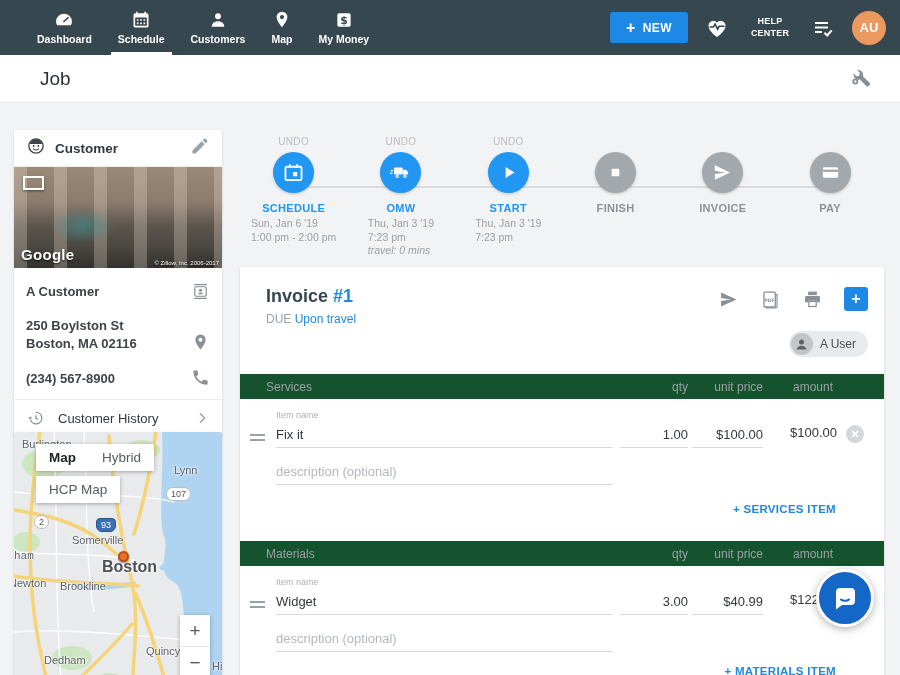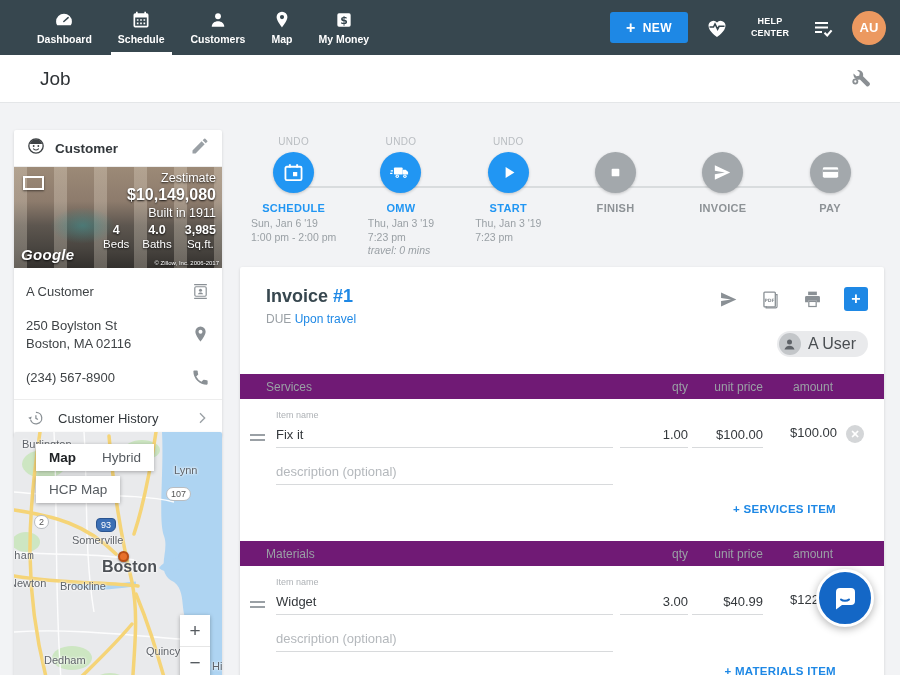--- a/index.html
+++ b/index.html
@@ -43,25 +43,25 @@
   .photo * { text-shadow:0 1px 2px rgba(0,0,0,.85); }
   .sv-rect { position:absolute; left:9px; top:9px; width:21px; height:14px; border:2px solid #fff; box-shadow:0 1px 2px rgba(0,0,0,.5); }
   .zest { position:absolute; right:6px; top:4px; text-align:right; }
   .zest-label { font-size:12.5px; }
   .zest-value { font-size:16px; font-weight:bold; margin-top:1px; }
   .zest-built { font-size:12.5px; margin-top:2px; }
   .zest-stats { display:flex; justify-content:flex-end; gap:13px; margin-top:3px; }
   .zest-stat { text-align:center; }
   .zest-stat .v { font-size:12.5px; font-weight:bold; }
   .zest-stat .l { font-size:11.5px; margin-top:1px; }
-  .google-logo { position:absolute; left:7px; bottom:5px; font-size:15px; font-weight:bold; letter-spacing:.3px;font-style:italic; }
+  .google-logo { position:absolute; left:7px; bottom:5px; font-size:15px; font-weight:bold; letter-spacing:.3px; }
   .photo-copy { position:absolute; right:3px; bottom:2px; font-size:6px; }
 
   .cust-rows { padding:6px 0 0 0; }
-  .cust-row { display:flex; align-items:center; padding:8px 12px; }
+  .cust-row { display:flex; align-items:flex-end; padding:8px 12px;font-weight:bold; }
   .cust-row .txt { font-size:13px; color:#3f4346; line-height:1.35; }
   .cust-row svg { width:19px; height:19px; margin-left:auto; flex:none; }
   .hist-row { display:flex; align-items:center; height:37px; padding:0 12px; border-top:1px solid #ededed; margin-top:4px; cursor:pointer; }
   .hist-row svg.hist { width:18px; height:18px; }
   .hist-label { font-size:13px; font-weight:500; color:#33383c; margin-left:14px; }
   .hist-row svg.chev { width:16px; height:16px; margin-left:auto; }
 
   
   .map-card { position:absolute; left:14px; top:432px; width:208px; height:260px; overflow:hidden; }
   .map-svg { position:absolute; left:0; top:0; }
@@ -100,23 +100,23 @@
   .inv-num { color:#1E88E5; font-weight:bold; }
   .inv-due { position:absolute; left:26px; top:45px; font-size:12px; }
   .inv-due .due-l { color:#9aa0a5; }
   .inv-due .due-v { color:#1E88E5; cursor:pointer; }
   .inv-actions { position:absolute; right:16px; top:20px; display:flex; align-items:center; gap:21px; }
   .inv-actions svg { width:21px; height:21px; cursor:pointer; }
   .plus-btn { width:24px; height:24px; background:#1E88E5; border:none; border-radius:3px; color:#fff; font-size:16px; font-weight:bold; line-height:1; cursor:pointer; font-family:inherit; display:flex; align-items:center; justify-content:center; }
   .user-chip { position:absolute; right:16px; top:64px; height:26px; background:#e9eaec; border-radius:13px; display:flex; align-items:center; padding:0 12px 0 2px; cursor:pointer; }
   .chip-avatar { width:22px; height:22px; border-radius:50%; background:#c3c6c9; display:flex; align-items:center; justify-content:center; }
   .chip-avatar svg { width:15px; height:15px; }
-  .chip-name { font-size:16px; color:#4a4e52; margin-left:7px; }
-
-  .sec-band { position:absolute; left:0; width:644px; height:25px; background:#701a75; display:flex; align-items:center; font-size:12px; color:#9aa0a5; }
+  .chip-name { font-size:12px; color:#4a4e52; margin-left:7px; }
+
+  .sec-band { position:absolute; left:0; width:644px; height:25px; background:#14532d; display:flex; align-items:center; font-size:12px; color:#9aa0a5; }
   .band-services { top:107px; } .band-materials { top:274px; }
   .band-name { margin-left:26px; }
   .col-qty { position:absolute; right:196px; } .col-unit { position:absolute; right:121px; } .col-amt { position:absolute; right:51px; }
 
   .drag-handle { position:absolute; left:10px; width:15px; cursor:grab; }
   .drag-handle span { display:block; height:2px; background:#9aa0a5; margin:3px 0; }
   .item-label { position:absolute; left:36px; font-size:9px; color:#aeb2b6; }
   .line-input { position:absolute; border:none; border-bottom:1px solid #d8dadc; background:transparent; font-family:inherit; font-size:13px; color:#34383c; height:26px; outline:none; }
   .name-input { left:36px; width:337px; }
   .qty-input { left:380px; width:68px; text-align:right; }
@@ -225,39 +225,20 @@
             <circle cx="14.8" cy="12" r="1.1" fill="#3f4346"></circle>
             <path d="M9 15.4c1 .9 2 1.3 3 1.3s2-.4 3-1.3" stroke="#3f4346" stroke-width="1.3" fill="none" stroke-linecap="round"></path>
           </svg></span>
       <span class="cust-head-label">Customer</span>
       <span class="edit-pencil"><svg width="19" height="19" viewBox="0 0 24 24">
             <path fill="#9aa0a5" d="M3 17.3V21h3.7L17.6 10 13.9 6.3 3 17.3zM20.7 7a1 1 0 0 0 0-1.4l-2.3-2.3a1 1 0 0 0-1.4 0l-1.8 1.8 3.7 3.7L20.7 7z"></path>
           </svg></span>
     </div>
     <div class="photo">
       <div class="sv-rect"></div>
-      <div class="zest">
-        <div class="zest-label">Zestimate</div>
-        <div class="zest-value">$10,149,080</div>
-        <div class="zest-built">Built in 1911</div>
-        <div class="zest-stats">
-          <div class="zest-stat">
-            <div class="v">4</div>
-            <div class="l">Beds</div>
-          </div>
-          <div class="zest-stat">
-            <div class="v">4.0</div>
-            <div class="l">Baths</div>
-          </div>
-          <div class="zest-stat">
-            <div class="v">3,985</div>
-            <div class="l">Sq.ft.</div>
-          </div>
-        </div>
-      </div>
       <div class="google-logo">Google</div>
       <div class="photo-copy">© Zillow, Inc. 2006-2017</div>
     </div>
     <div class="cust-rows">
       <div class="cust-row">
         <span class="txt">A Customer</span>
         <svg viewBox="0 0 24 24">
             <g fill="#8a9095">
               <path d="M4 2.6h16v1.6H4zM4 19.8h16v1.6H4z"></path>
               <rect x="4.8" y="6" width="14.4" height="12" rx="1.5" fill="none" stroke="#8a9095" stroke-width="1.5"></rect>

